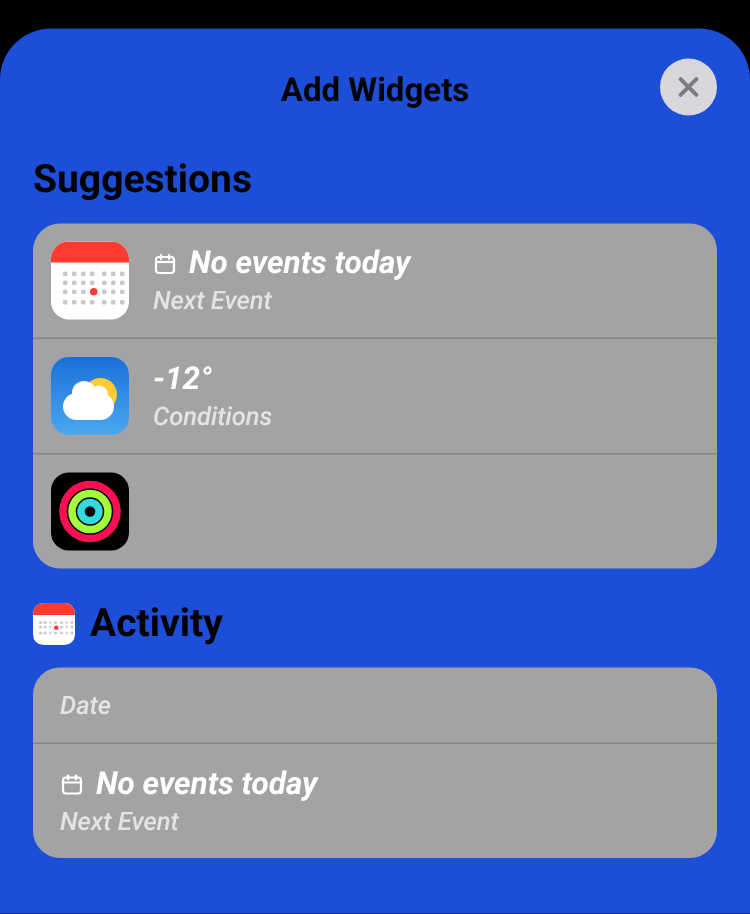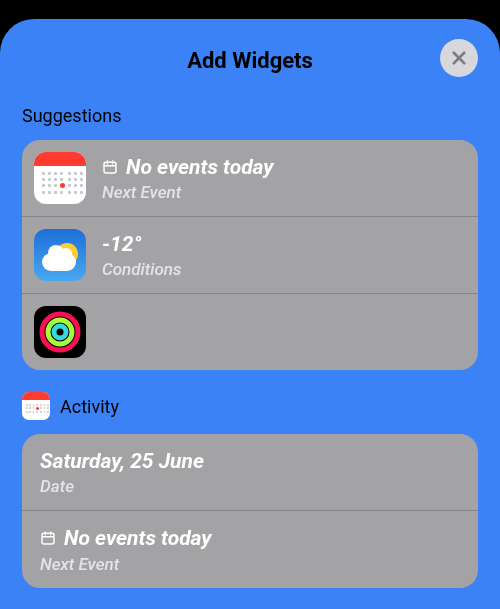--- a/index.html
+++ b/index.html
@@ -4,21 +4,21 @@
 <style>
   * { box-sizing: border-box; margin: 0; padding: 0; }
   body {
     font-family: -apple-system, BlinkMacSystemFont, "Segoe UI", Roboto, Helvetica, Arial, sans-serif;
     background: #000;
     width: 500px;
     height: 609px;
     overflow: hidden;
   }
   .sheet {
-    background: #3b82f6;
+    background: #1d4ed8;
     width: 500px;
     height: 590px;
     margin-top: 19px;
     border-radius: 34px 34px 0 0;
     padding: 22px 22px 17px 22px;
     position: relative;
   }
   .header {
     position: relative;
     height: 38px;
@@ -45,22 +45,22 @@
     justify-content: center;
     cursor: pointer;
   }
   .close-btn svg { width: 18px; height: 18px; }
   .section-header {
     display: flex;
     align-items: center;
     margin-bottom: 14px;
   }
   .section-title {
-    font-size: 18px;
-    font-weight: 400;
+    font-size: 26px;
+    font-weight: 700;
     color: #000;
   }
   .card {
     background: #a3a3a6;
     border-radius: 18px;
     overflow: hidden;
     margin-bottom: 22px;
   }
   .row {
     display: flex;
@@ -321,23 +321,20 @@
           <span></span>
       </div>
     </div>
     <div class="section-title">Activity</div>
   </div>
 
   <div class="card">
 
     <div class="row no-icon">
       <div class="row-text">
-        <div class="row-title">
-          <span>Saturday, 25 June</span>
-        </div>
         <div class="row-sub">Date</div>
       </div>
     </div>
 
     <div class="row no-icon">
       <div class="row-text">
         <div class="row-title">
           <span class="inline-cal-glyph">
             <svg viewBox="0 0 24 24" fill="#fff">
                 <rect x="3" y="5" width="18" height="16" rx="3" fill="none" stroke="#fff" stroke-width="2.2"></rect>

